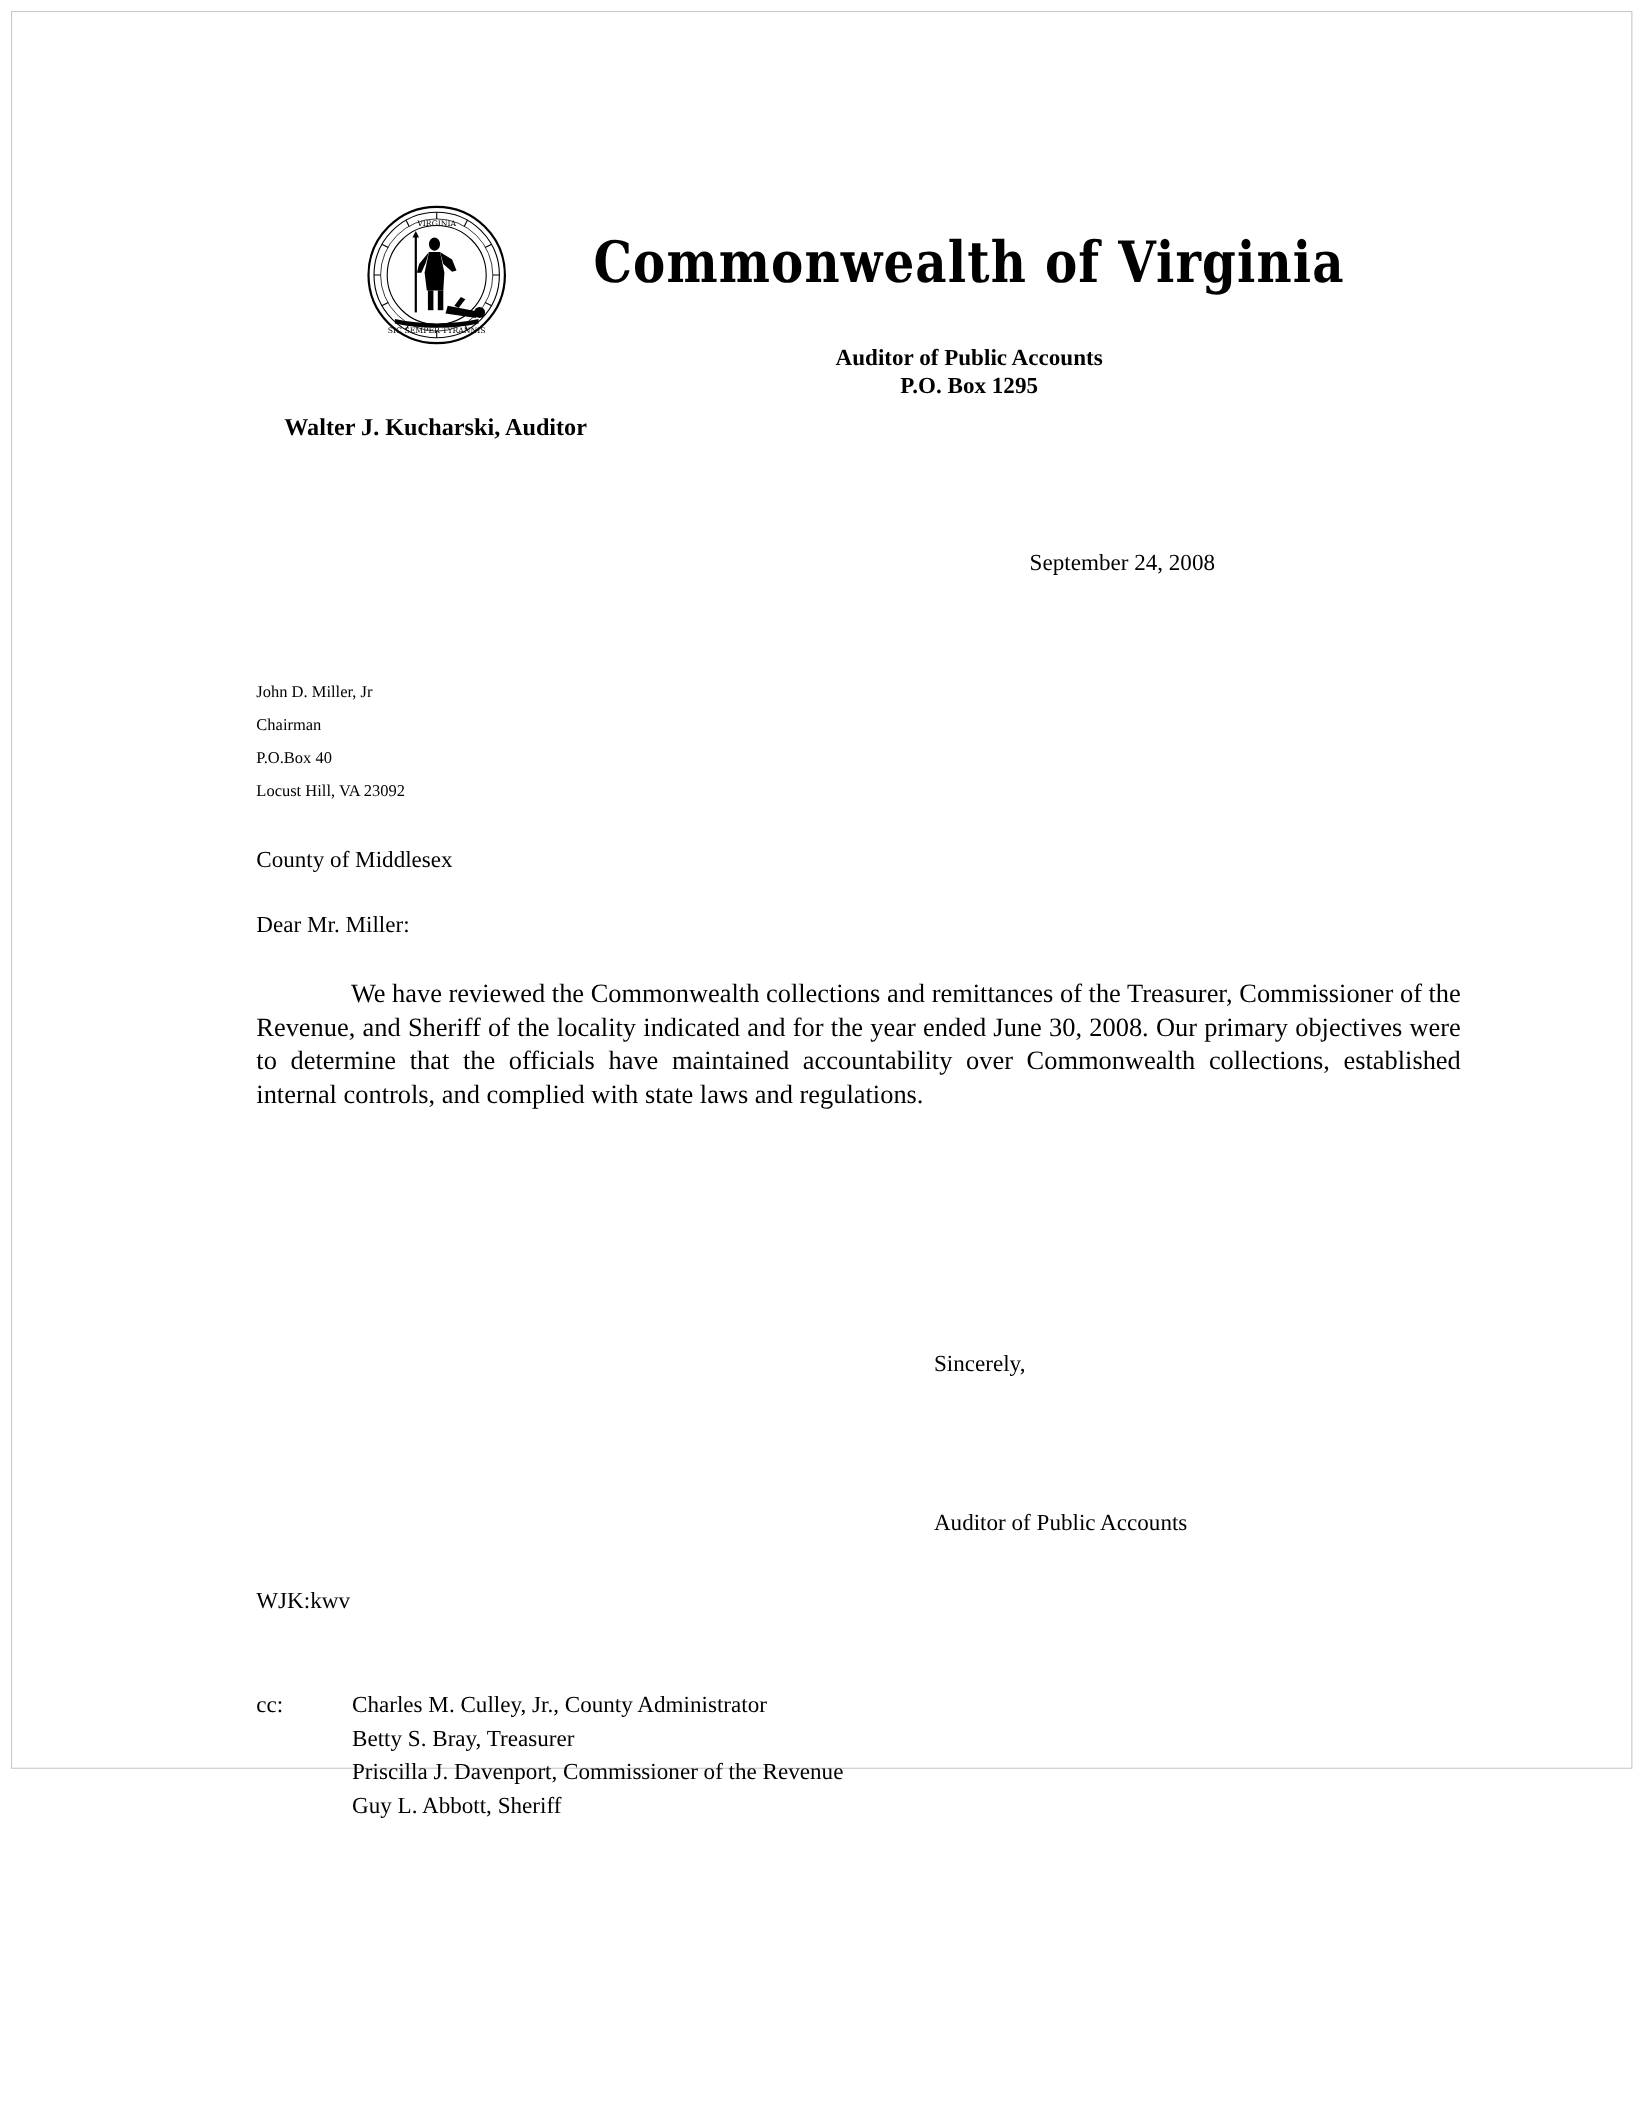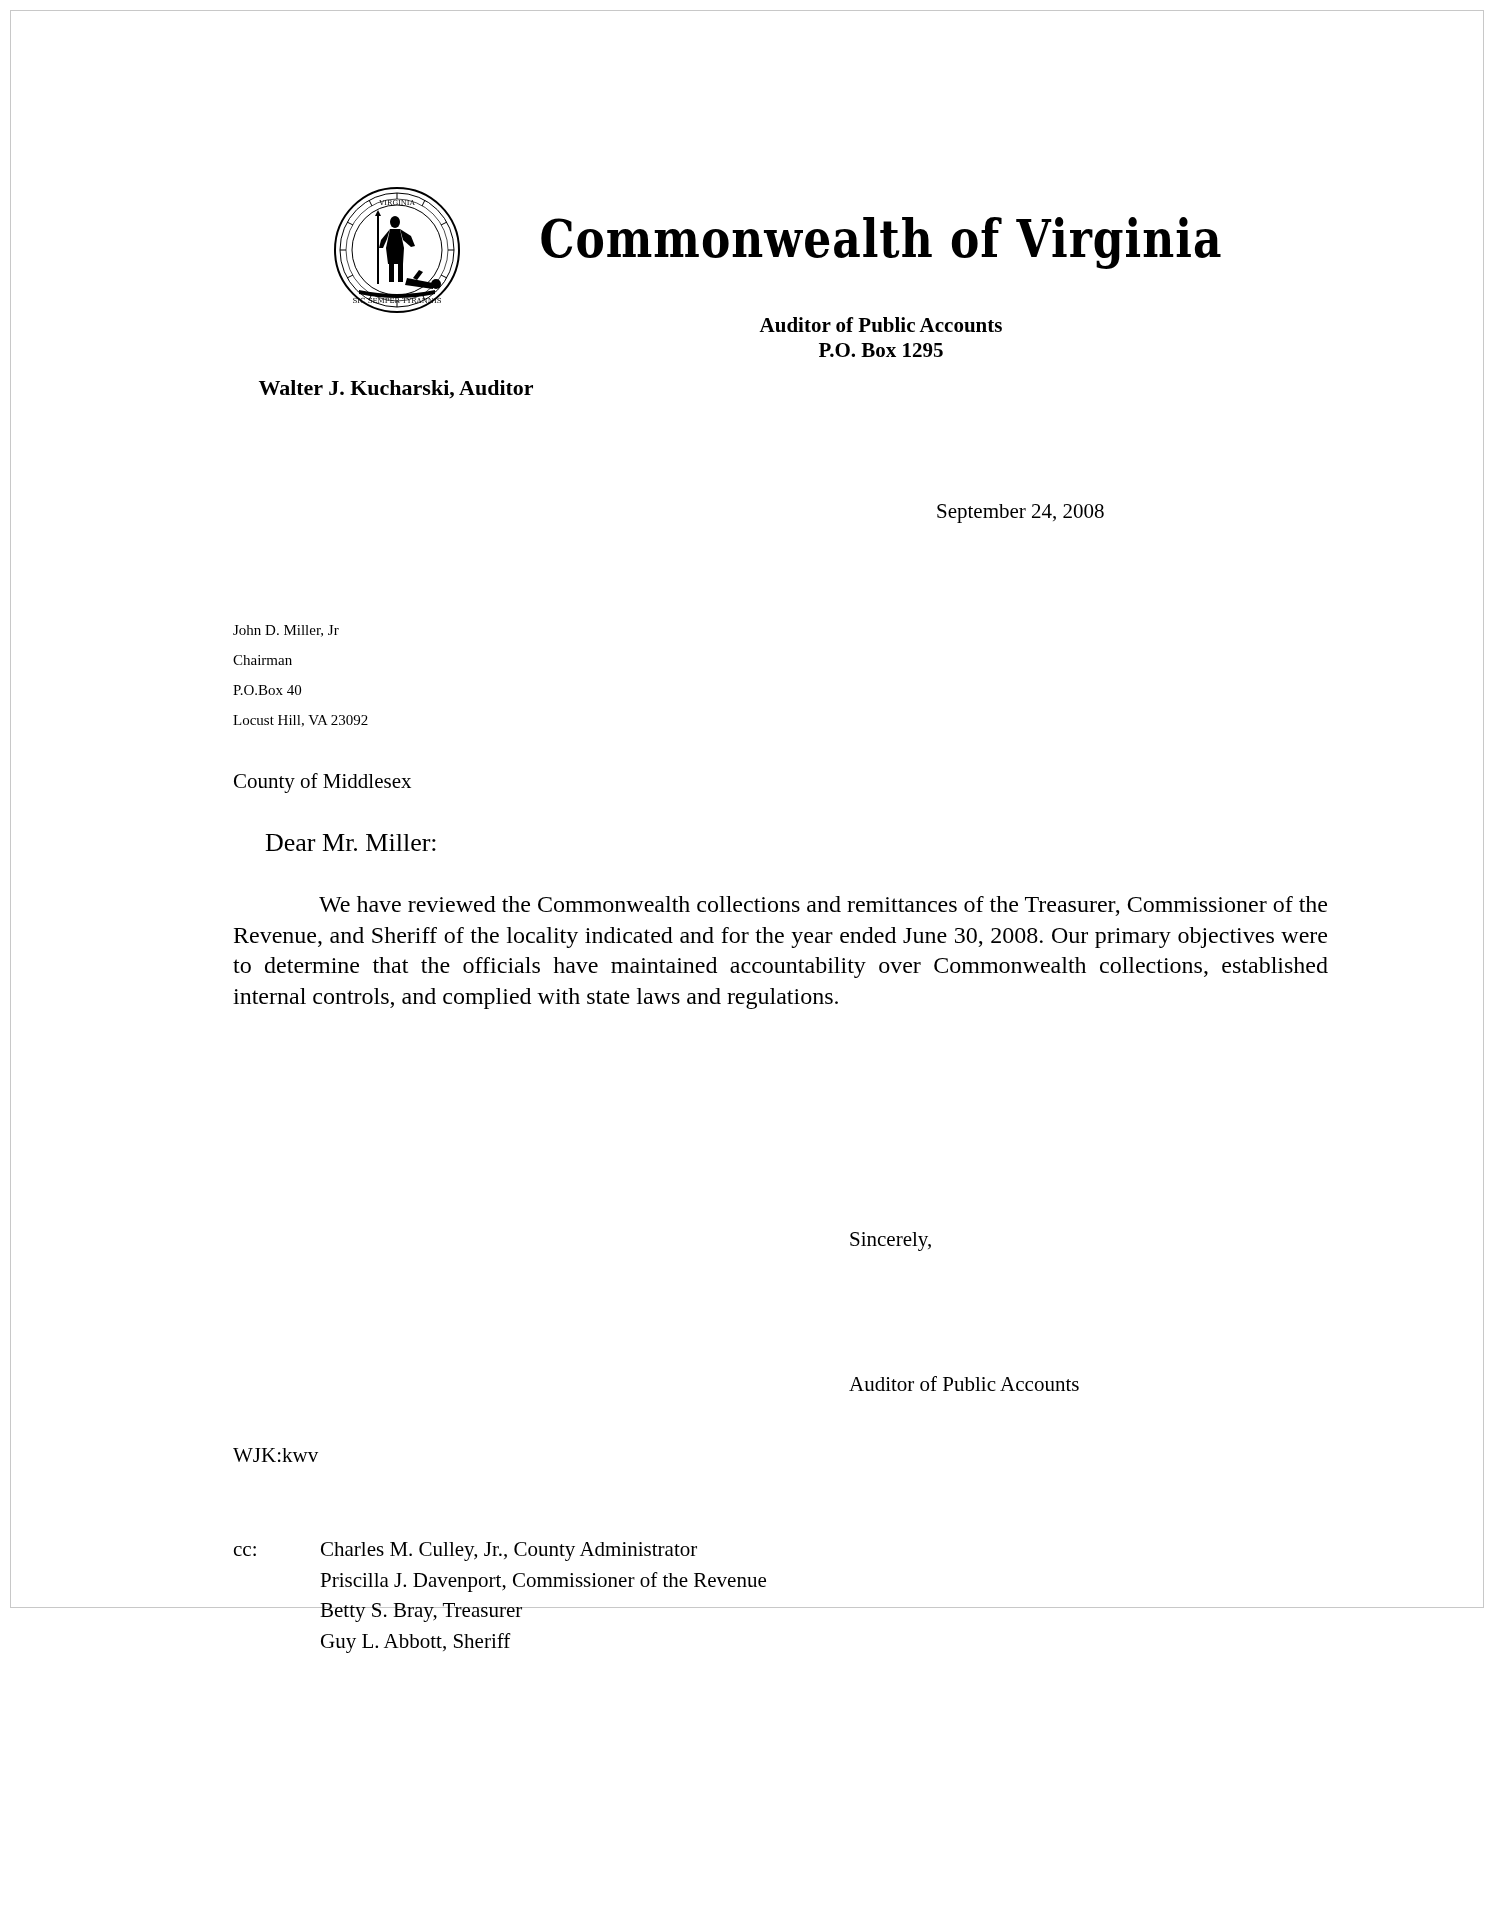--- a/index.html
+++ b/index.html
@@ -108,22 +108,21 @@
   .locality {
     position: absolute;
     left: 222px;
     top: 758px;
     font-size: 21px;
   }
   .salutation {
     position: absolute;
     left: 222px;
     top: 817px;
-    font-size: 26px;
-    margin-left: 32px;
+    font-size: 21px;
   }
 
   .para {
     position: absolute;
     left: 222px;
     width: 1095px;
     font-size: 24px;
     line-height: 30.5px;
     text-align: justify;
     text-indent: 86px;
@@ -246,22 +245,22 @@
 
       <div class="sincerely">Sincerely,</div>
       <div class="signature-title">Auditor of Public Accounts</div>
       <div class="initials">WJK:kwv</div>
 
       <div class="cc-block">
         <div class="cc-row">
           <div class="cc-label">cc:</div>
           <div class="cc-list">
             <div class="cc-item">Charles M. Culley, Jr., County Administrator</div>
+            <div class="cc-item">Betty S. Bray, Treasurer</div>
             <div class="cc-item">Priscilla J. Davenport, Commissioner of the Revenue</div>
-            <div class="cc-item">Betty S. Bray, Treasurer</div>
             <div class="cc-item">Guy L. Abbott, Sheriff</div>
           </div>
         </div>
       </div>
 
     </div>
   </div>
 </div>
 
 </body></html>

